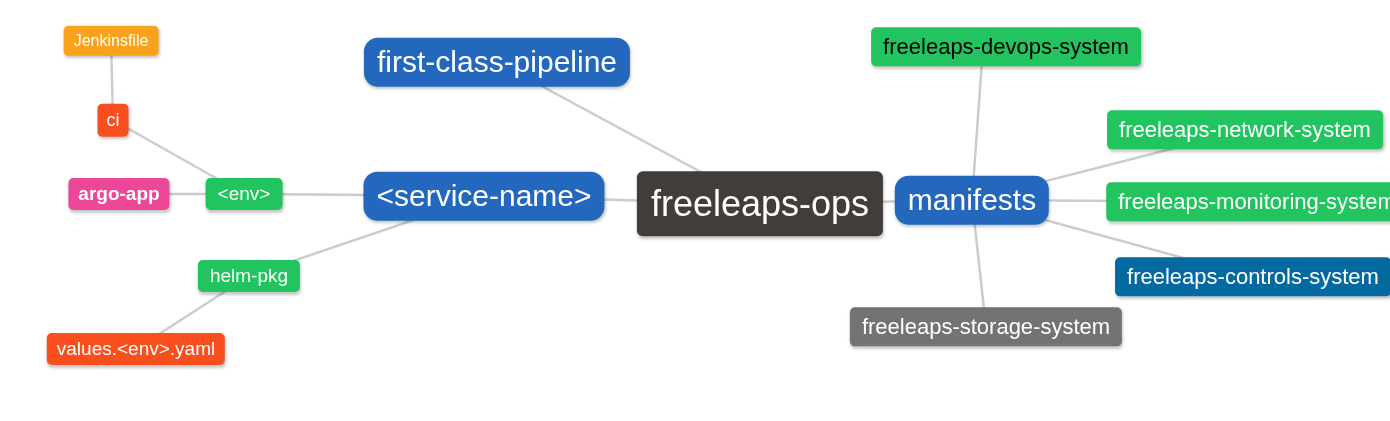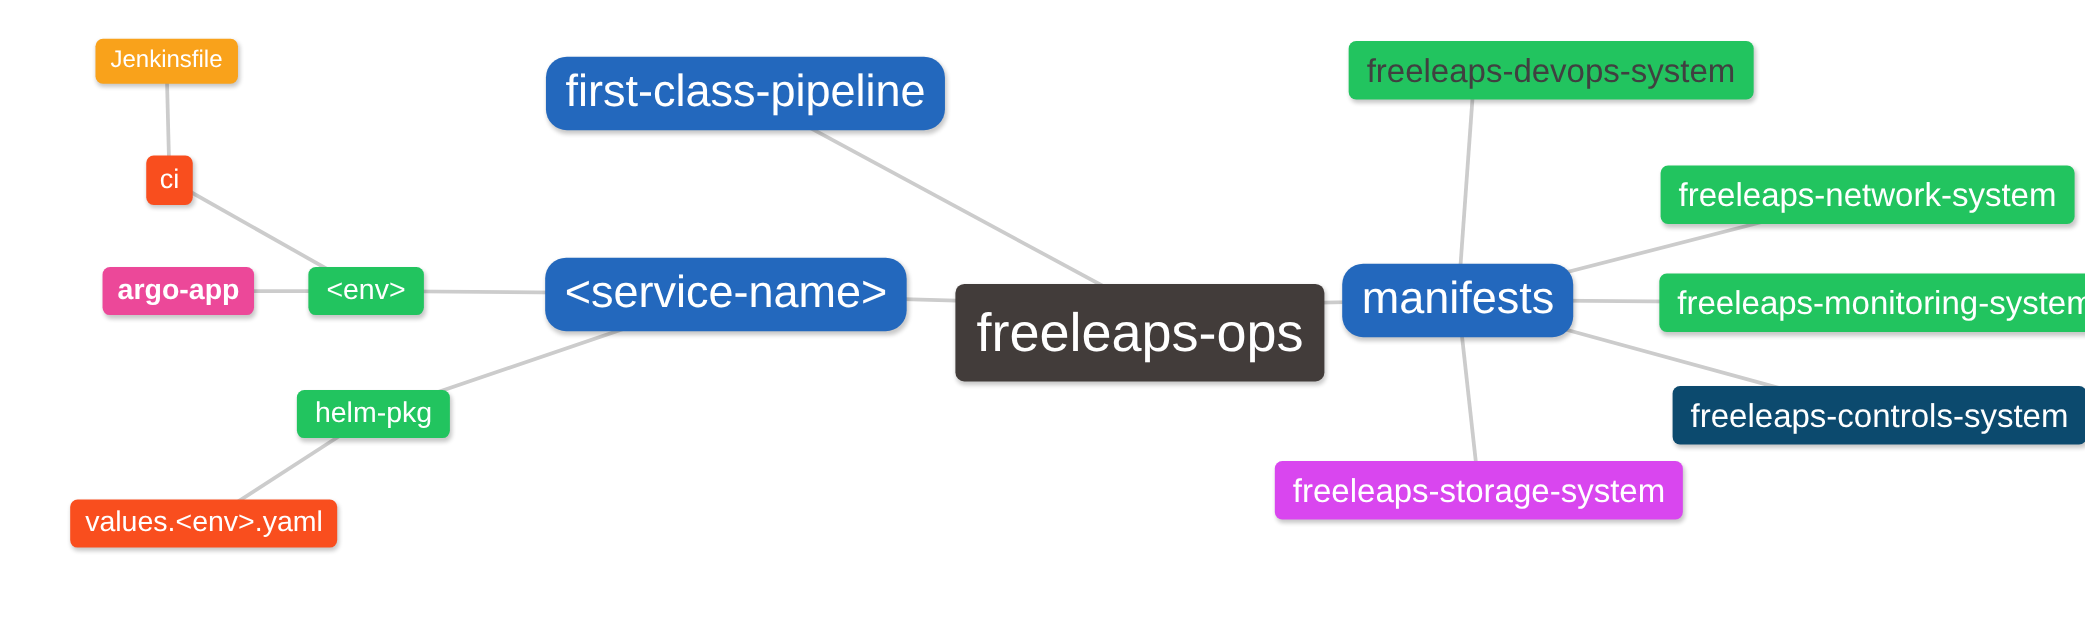--- a/index.html
+++ b/index.html
@@ -69,21 +69,21 @@
     </svg>
   <div id="nodes-layer">
       <div class="node size-xs" style="left: 67px; top: 41px; background: rgb(249, 162, 27); color: rgb(255, 255, 255);"><span>Jenkinsfile</span></div>
       <div class="node size-ci" style="left: 69px; top: 120px; background: rgb(249, 78, 30); color: rgb(255, 255, 255);"><span>ci</span></div>
       <div class="node size-sm" style="left: 75px; top: 194px; background: #ec4899; color: rgb(255, 255, 255); font-weight: bold;"><span>argo-app</span></div>
       <div class="node size-md" style="left: 200px; top: 194px; background: rgb(34, 196, 95); color: rgb(255, 255, 255);"><span>&lt;env&gt;</span></div>
       <div class="node size-md" style="left: 205px; top: 276px; background: rgb(34, 196, 95); color: rgb(255, 255, 255); text-align: center;"><span>helm-pkg</span></div>
       <div class="node size-sm" style="left: 92px; top: 349px; background: rgb(249, 78, 30); color: rgb(255, 255, 255);"><span>values.&lt;env&gt;.yaml</span></div>
       <div class="node size-lg" style="left: 453px; top: 62px; background: rgb(35, 104, 189); color: rgb(255, 255, 255);"><span>first-class-pipeline</span></div>
       <div class="node size-lg" style="left: 440px; top: 196px; background: rgb(35, 104, 189); color: rgb(255, 255, 255);"><span>&lt;service-name&gt;</span></div>
-      <div class="node size-xl" style="left: 716px; top: 222px; background: rgb(66, 60, 58); color: rgb(255, 255, 255);"><span>freeleaps-ops</span></div>
+      <div class="node size-xl" style="left: 716px; top: 204px; background: rgb(66, 60, 58); color: rgb(255, 255, 255);"><span>freeleaps-ops</span></div>
       <div class="node size-lg" style="left: 928px; top: 200px; background: rgb(35, 104, 189); color: rgb(255, 255, 255);"><span>manifests</span></div>
-      <div class="node size-sys" style="left: 990px; top: 47px; background: rgb(34, 196, 95); color: #404040;"><span>freeleaps-devops-system</span></div>
+      <div class="node size-sys" style="left: 962px; top: 47px; background: rgb(34, 196, 95); color: #000000;"><span>freeleaps-devops-system</span></div>
       <div class="node size-sys" style="left: 1201px; top: 130px; background: rgb(34, 196, 95); color: rgb(255, 255, 255);"><span>freeleaps-network-system</span></div>
       <div class="node size-sys" style="left: 1213px; top: 202px; background: rgb(34, 196, 95); color: rgb(255, 255, 255); text-align: right;"><span>freeleaps-monitoring-system</span></div>
-      <div class="node size-sys" style="left: 1209px; top: 277px; background: #0c4a6e; color: rgb(255, 255, 255);"><span>freeleaps-controls-system</span></div>
-      <div class="node size-sys" style="left: 942px; top: 327px; background: #d946ef; color: rgb(255, 255, 255);"><span>freeleaps-storage-system</span></div>
+      <div class="node size-sys" style="left: 1209px; top: 277px; background: #0369a1; color: rgb(255, 255, 255);"><span>freeleaps-controls-system</span></div>
+      <div class="node size-sys" style="left: 942px; top: 327px; background: #737373; color: rgb(255, 255, 255);"><span>freeleaps-storage-system</span></div>
     </div>
 </div>
 
 </body></html>

